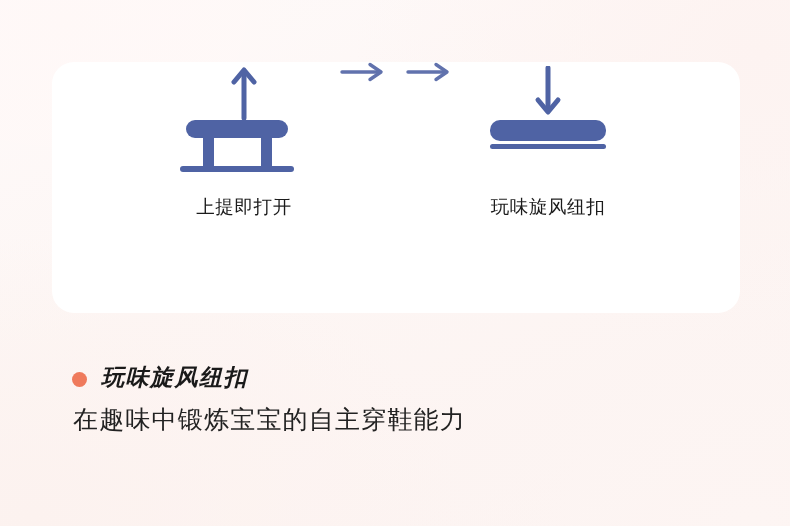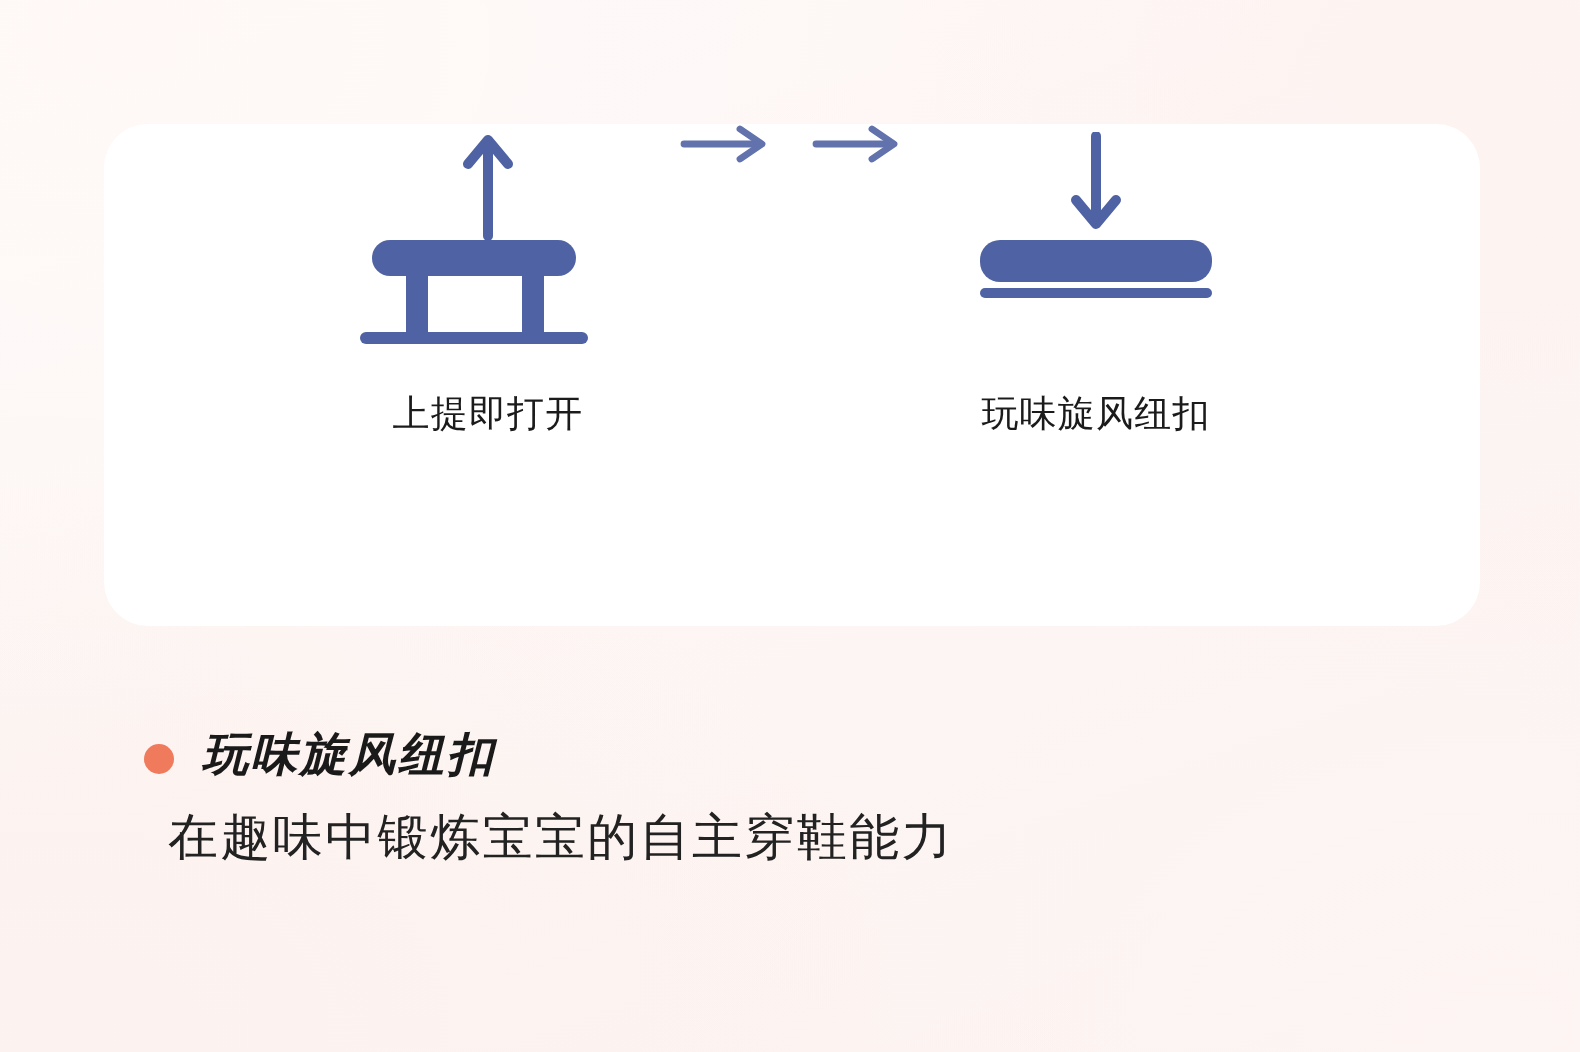--- a/index.html
+++ b/index.html
@@ -182,21 +182,21 @@
   .title {
     font-size: 23px;
     font-weight: bold;
     color: #1a1a1a;
     letter-spacing: 1.5px;
     line-height: 1.15;
     font-style: italic;
   }
   .subtitle {
     margin-top: 14px;
-    margin-left: 12px;
+    margin-left: 1px;
     font-size: 25px;
     color: #222222;
     letter-spacing: 1.2px;
     line-height: 1.2;
   }
 </style>
 </head>
 <body>
 
 <div id="page">

